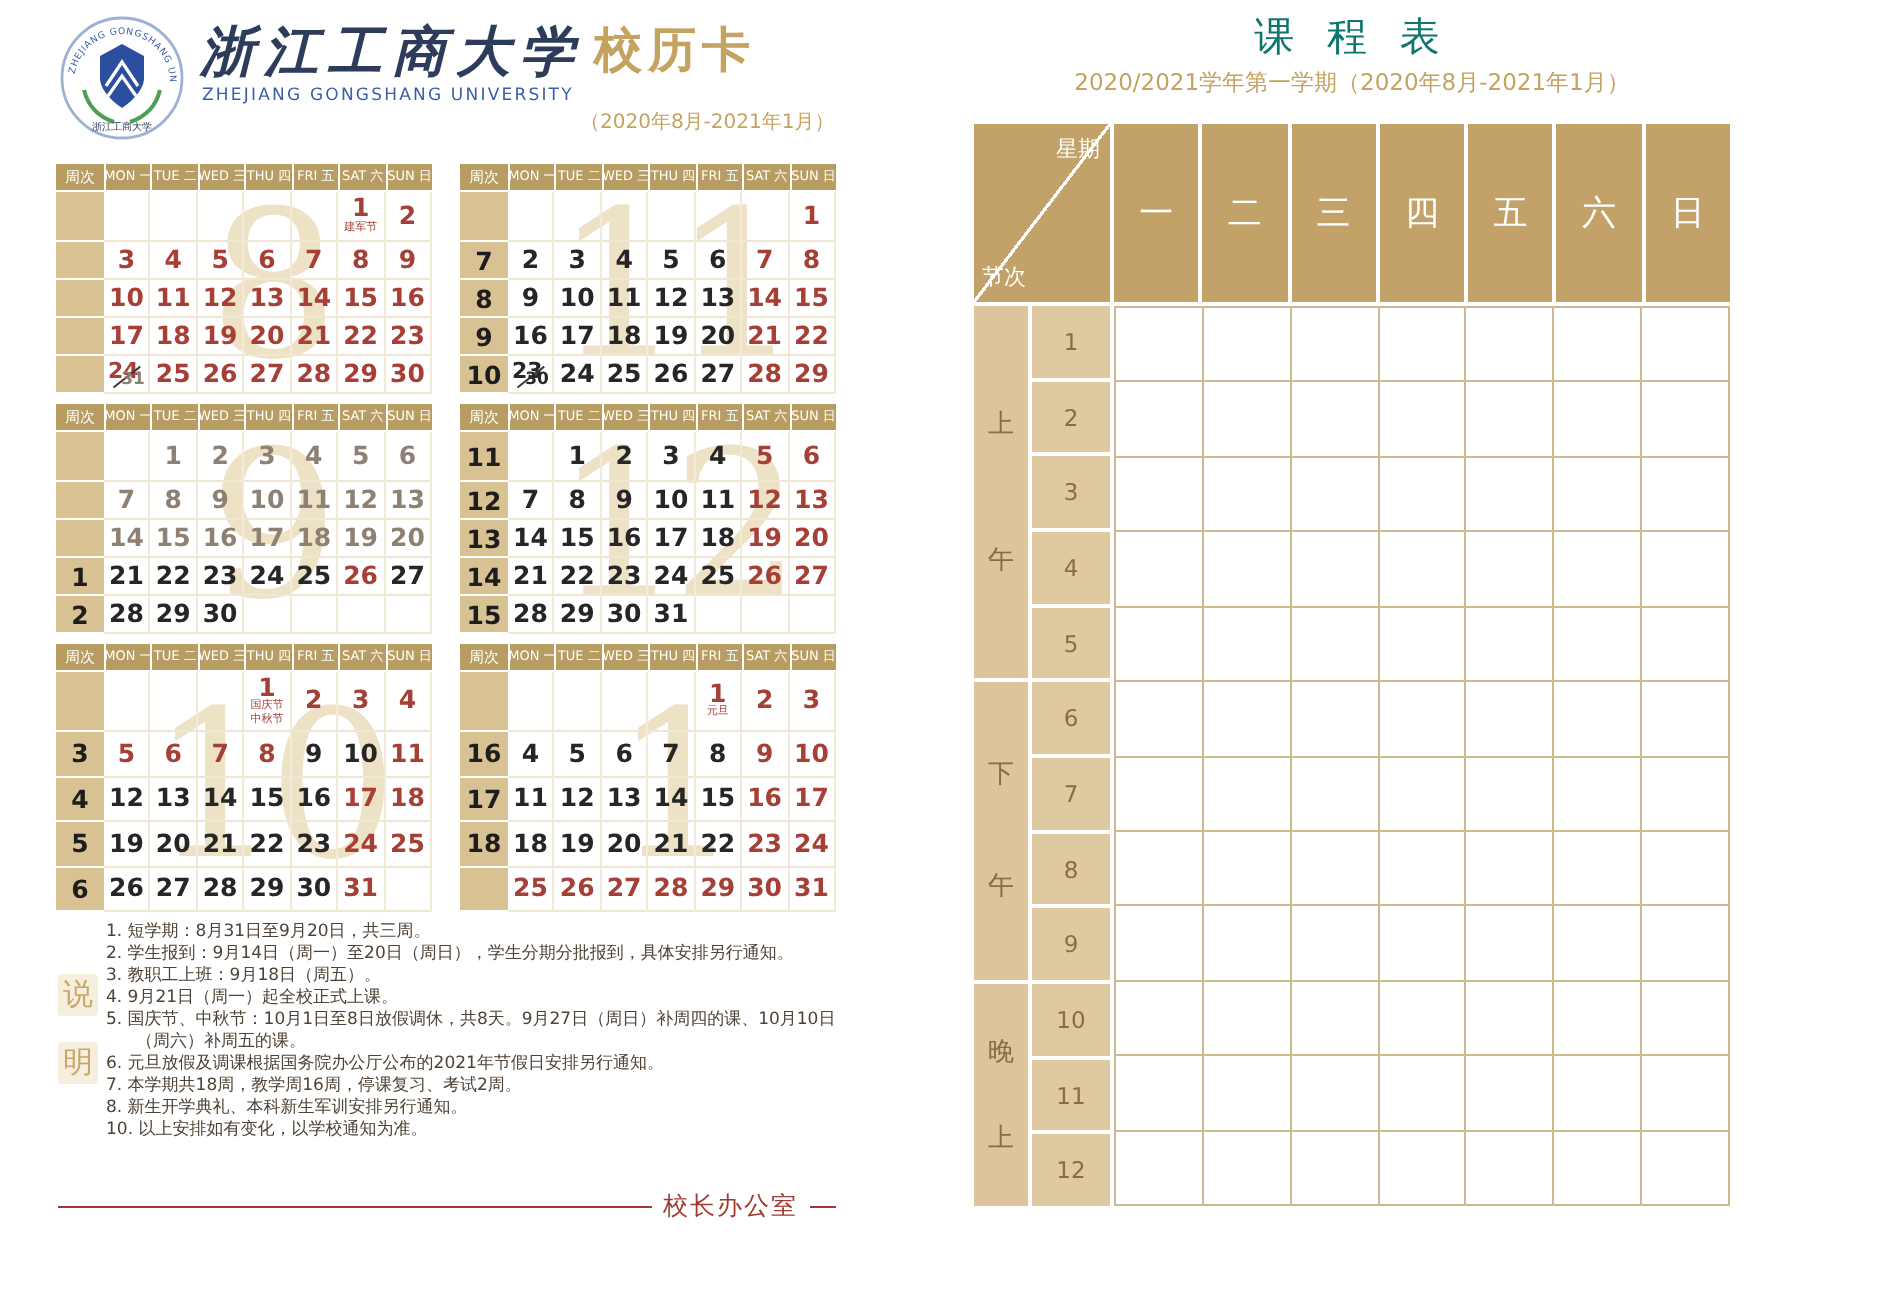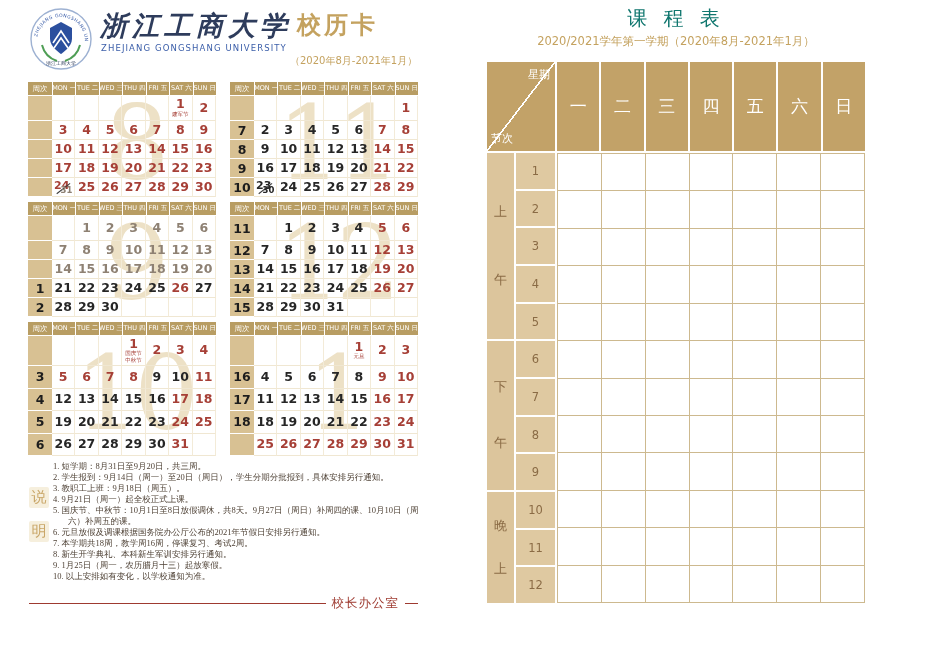--- a/index.html
+++ b/index.html
@@ -33,21 +33,21 @@
   .r{color:#a63f36;} .k{color:#262626;} .g{color:#8e8173;}
   .cnote{font-size:5.5px;color:#a63f36;line-height:1.2;white-space:nowrap;}
   .split{position:relative;width:100%;height:100%;}
   .split .num{position:absolute;left:2px;top:2px;font-size:11px;}
   .split .sub{position:absolute;right:2px;bottom:1px;font-size:8.5px;font-weight:700;}
   .split .sl{position:absolute;left:3px;top:10px;width:17px;height:1.3px;background:#3a3a3a;transform:rotate(-38deg);}
   
   .notes-label{position:absolute;left:29px;top:487px;width:20px;display:flex;flex-direction:column;gap:13px;}
   .notes-label span{font-size:15px;color:#c9a668;background:#f6efdd;padding:1px 2px;border-radius:2px;text-align:center;}
   .notes{position:absolute;left:53px;top:461px;width:366px;font-size:8.5px;line-height:1.3;color:#4f4236;}
-  .note-item{padding-left:15px;text-indent:-15px;font-family:Liberation Serif, serif;}
+  .note-item{padding-left:15px;text-indent:-15px;}
   .footer-line{position:absolute;left:29px;top:595px;width:389px;display:flex;align-items:center;gap:6px;}
   .fl-rule{flex:1;height:1.5px;background:#9e3a30;}
   .fl-rule.short{flex:none;width:13px;}
   .fl-office{font-size:12.5px;font-weight:400;color:#9e3a30;letter-spacing:1px;}
   
   .ct-title{position:absolute;left:487px;top:5px;width:378px;text-align:center;font-size:20px;letter-spacing:5px;
             color:#0f766e;}
   .ct-subtitle{position:absolute;left:487px;top:34px;width:378px;text-align:center;font-size:11.5px;color:#c4a25f;}
   .ct{position:absolute;left:487px;top:62px;width:378px;height:524px;}
   .ct-header{display:flex;gap:2px;height:89px;}
@@ -860,21 +860,20 @@
 </div>
 <div class="notes" id="notes-list">
     <div class="note-item">1. 短学期：8月31日至9月20日，共三周。</div>
     <div class="note-item">2. 学生报到：9月14日（周一）至20日（周日），学生分期分批报到，具体安排另行通知。</div>
     <div class="note-item">3. 教职工上班：9月18日（周五）。</div>
     <div class="note-item">4. 9月21日（周一）起全校正式上课。</div>
     <div class="note-item">5. 国庆节、中秋节：10月1日至8日放假调休，共8天。9月27日（周日）补周四的课、10月10日（周六）补周五的课。</div>
     <div class="note-item">6. 元旦放假及调课根据国务院办公厅公布的2021年节假日安排另行通知。</div>
     <div class="note-item">7. 本学期共18周，教学周16周，停课复习、考试2周。</div>
     <div class="note-item">8. 新生开学典礼、本科新生军训安排另行通知。</div>
-    <div class="note-item">9. 1月25日（周一，农历腊月十三）起放寒假。</div>
     <div class="note-item">10. 以上安排如有变化，以学校通知为准。</div>
   </div>
 
 <div class="footer-line">
   <div class="fl-rule"></div>
   <span class="fl-office">校长办公室</span>
   <div class="fl-rule short"></div>
 </div>
 
 <div class="ct-title">课 程 表</div>

